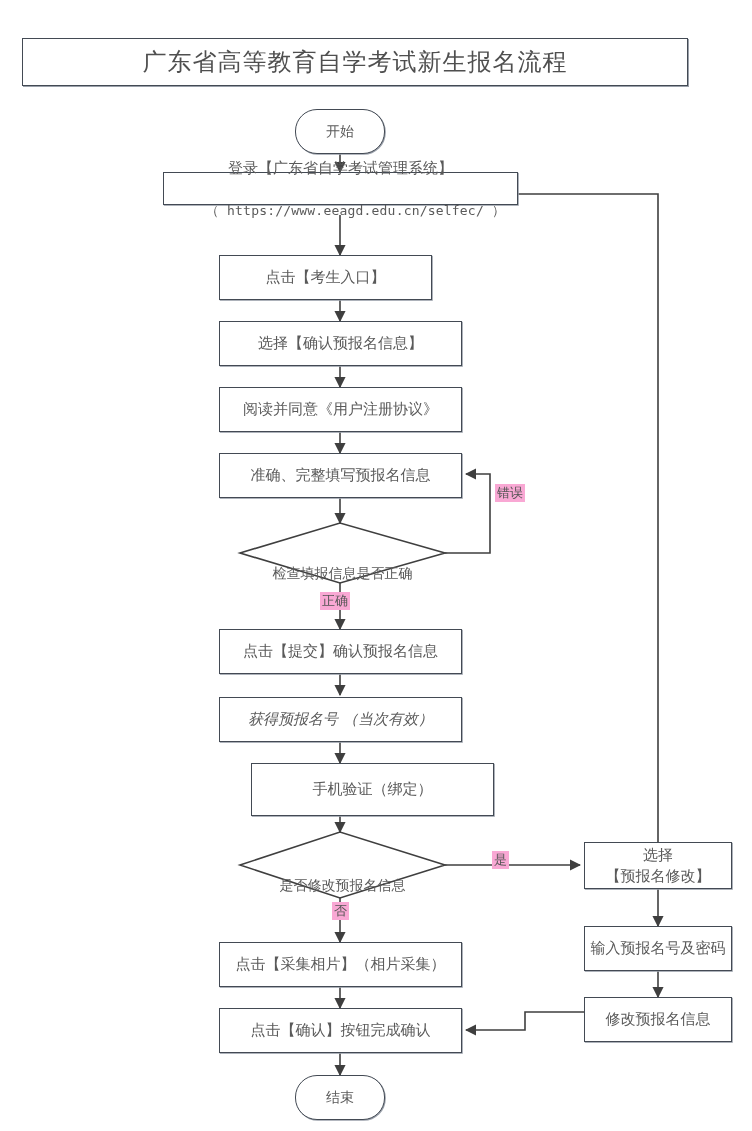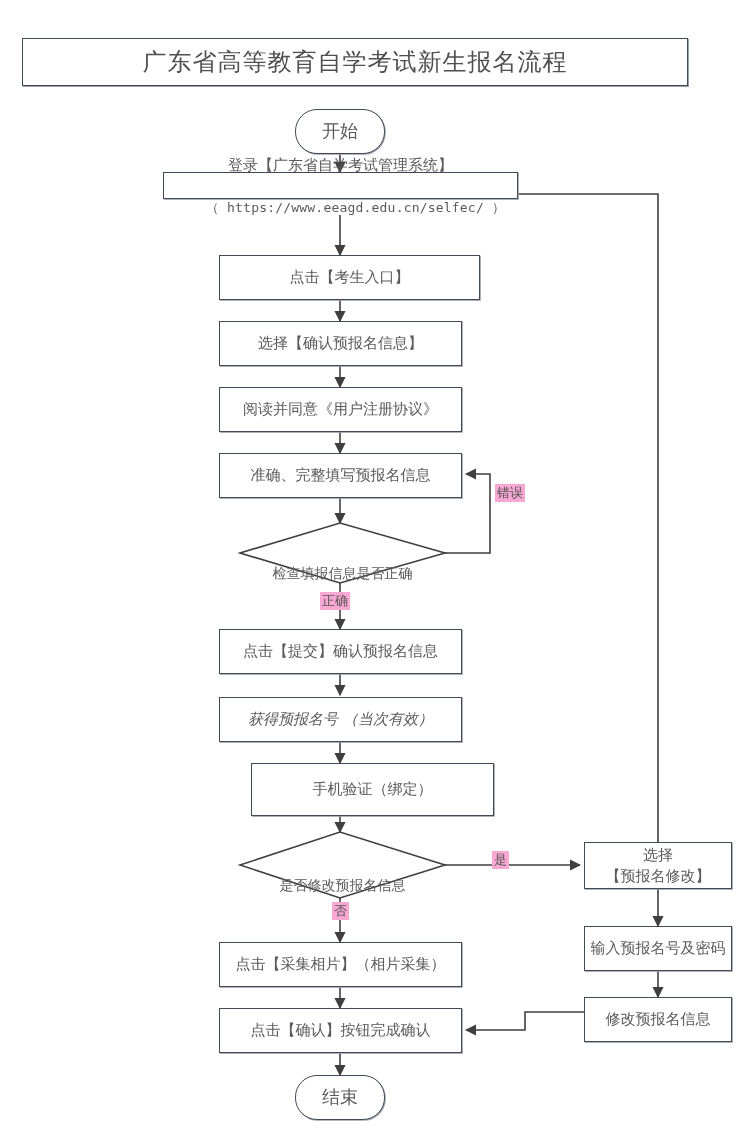--- a/index.html
+++ b/index.html
@@ -52,21 +52,21 @@
     background: #ffffff;
     display: flex;
     align-items: center;
     justify-content: center;
     color: #4f4f4f;
     font-size: 24px;
     letter-spacing: 1px;
   }
   .terminator {
     border-radius: 22px;
-    font-size: 18px;
+    font-size: 14px;
   }
   .process {
     font-size: 15px;
   }
   .process-2line {
     font-size: 15px;
     flex-direction: column;
   }
   .mono-line {
     font-family: "DejaVu Sans Mono", "Liberation Mono", monospace;
@@ -161,26 +161,26 @@
       <polygon points="240,853 340,820 445,853 340,886"></polygon>
     </g>
   </svg>
 
   <div class="title-box">广东省高等教育自学考试新生报名流程</div>
 
   <div class="node terminator" style="left:295px; top:97px; width:90px; height:45px;">
     <span>开始</span>
   </div>
 
-  <div class="node process-2line" style="left:163px; top:160px; width:355px; height:27px;gap:24px;">
+  <div class="node process-2line" style="left:163px; top:160px; width:355px; height:33px;gap:24px;">
     <span class="cjk-line">登录【广东省自学考试管理系统】</span>
     <span class="mono-line">（ https://www.eeagd.edu.cn/selfec/ ）</span>
   </div>
 
-  <div class="node process" style="left:219px; top:243px; width:261px; height:45px;align-items:center;">
+  <div class="node process" style="left:219px; top:243px; width:213px; height:45px;align-items:center;">
     <span>点击【考生入口】</span>
   </div>
 
   <div class="node process" style="left:219px; top:309px; width:243px; height:45px;">
     <span>选择【确认预报名信息】</span>
   </div>
 
   <div class="node process" style="left:219px; top:375px; width:243px; height:45px;">
     <span>阅读并同意《用户注册协议》</span>
   </div>

